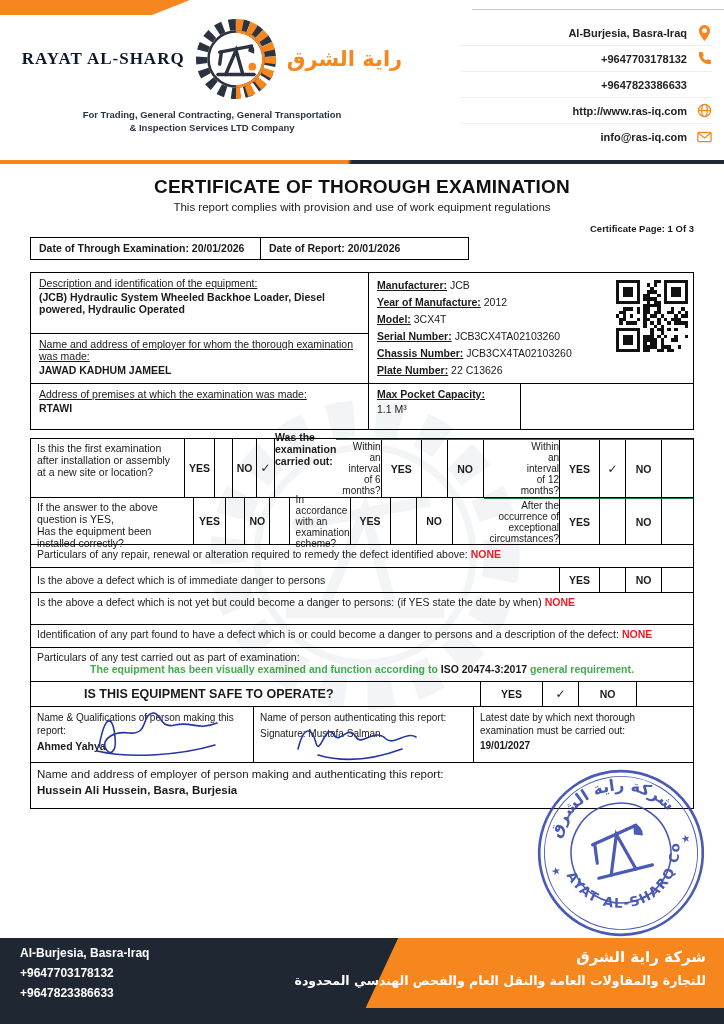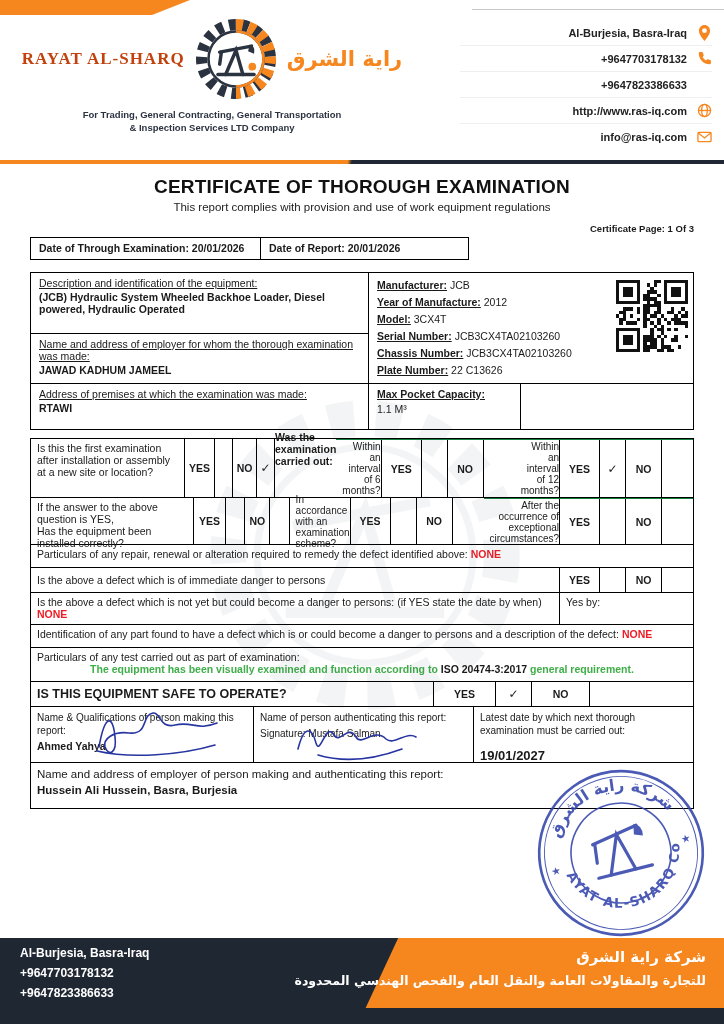--- a/index.html
+++ b/index.html
@@ -10,21 +10,21 @@
     font-family: "Liberation Sans", "DejaVu Sans", sans-serif; color: #1a1a1a;
   }
   
   .corner-accent { position: absolute; top: 0; left: 0; width: 190px; height: 15px;
     background: #F6871F; clip-path: polygon(0 0, 100% 0, 80% 100%, 0 100%); }
   .topline { position: absolute; top: 9px; right: 0; width: 252px; height: 1px; background: #c9c9c9; }
   .header { display: flex; padding: 16px 12px 0 36px; }
   .logo-block { width: 352px; }
   .logo-row { display: flex; align-items: center; justify-content: center; gap: 8px; }
   .name-en { font-family: "Liberation Serif", serif; font-weight: bold; font-size: 17px;
-    letter-spacing: 1px; color: #c2410c; white-space: nowrap; }
+    letter-spacing: 1px; color: #0f172a; white-space: nowrap; }
   .name-ar { font-family: "DejaVu Sans", sans-serif; font-weight: bold; font-size: 21px;
     color: #F6871F; white-space: nowrap; direction: rtl; }
   .gear svg { display: block; }
   .tagline { margin-top: 6px; text-align: center; font-size: 9.5px; font-weight: bold;
     color: #2b3240; line-height: 13px; }
   .contacts { margin-left: auto; width: 252px; padding-top: 4px; }
   .contact-row { display: flex; align-items: center; justify-content: flex-end; gap: 9px;
     height: 26px; font-size: 11px; font-weight: bold; color: #222; border-bottom: 1px solid #efefef; }
   .contact-row:last-child { border-bottom: none; }
   .contact-icon { width: 16px; height: 16px; display: inline-flex; align-items: center; justify-content: center; }
@@ -73,21 +73,21 @@
   .exam { margin-top: 8px; }
   .q-left { width: 252px; }
   .w50 { width: 50px; } .w30 { width: 30px; } .w40 { width: 40px; }
   .rq { flex: 1; padding-left: 6px; display: flex; align-items: center; font-size: 10px; }
   .w40r { width: 40px; } .w26r { width: 26px; } .w36r { width: 36px; } .w32r { width: 32px; }
   .subcol { flex: 1; display: flex; flex-direction: row; }
   .subrow { display: flex; flex: 1; }
   .subrow + .subrow, .subhdr + .subrow { border-top: 1px solid #15803d; text-align: right; }
   .subhdr { height: 19px; font-weight: bold; }
   .yn { font-weight: bold; font-size: 10.5px; }
-  .safe-q { width: 402px; font-weight: bold; font-size: 12.5px; padding: 4px 6px; display: flex; align-items: center; }
+  .safe-q { width: 402px; font-weight: bold; font-size: 12.5px; padding: 4px 6px; display: flex; align-items: center; margin-left: 47px; }
   .sig-cell { position: relative; padding: 4px 6px; font-size: 10px; line-height: 13px; }
   .sig-svg { position: absolute; pointer-events: none; }
   .sig-svg path { fill: none; stroke: #2735a0; stroke-width: 1.6; stroke-linecap: round; }
   
   .stamp { position: absolute; left: 536px; top: 768px; width: 170px; height: 170px; opacity: .88; }
   
   .watermark { position: absolute; left: 185px; top: 375px; opacity: .05; pointer-events: none; }
   
   .footer { position: absolute; left: 0; right: 0; top: 938px; height: 70px; background: #F6871F; }
   .footer-navy { position: absolute; inset: 0; background: #1f2733;
@@ -529,21 +529,20 @@
       <div class="bl w26r ctr"></div>
       <div class="bl w36r ctr yn">NO</div>
       <div class="bl w32r ctr"></div>
     </div>
 
     <div class="row bt" style="height:32px">
       <div class="cell" style="flex:1">
         <span>Is the above a defect which is not yet but could become a danger to persons: (if YES state the date by when)</span>
         <span class="red">NONE</span>
       </div>
-      <div class="bl cell" style="width:134px">Yes by:</div>
     </div>
 
     <div class="row bt" style="height:23px">
       <div class="cell">
         <span>Identification of any part found to have a defect which is or could become a danger to persons and a description of the defect:</span>
         <span class="red">NONE</span>
       </div>
     </div>
 
     <div class="row bt" style="height:34px">
@@ -575,21 +574,21 @@
       <div class="bl sig-cell" style="width:220px">
         <div>Name of person authenticating this report:</div>
         <div style="margin-top:3px">Signature: Mustafa Salman</div>
         <svg class="sig-svg" style="left:36px;top:6px" width="140" height="48" viewBox="0 0 140 48">
           <path d="M8,36 C14,12 22,14 26,30 C30,44 36,8 44,22 C50,32 58,10 66,24 C72,34 84,14 96,26 C104,33 116,18 126,24"></path>
           <path d="M28,42 C55,50 85,46 112,36"></path>
         </svg>
       </div>
       <div class="sig-cell bl" style="flex:1">
         <div>Latest date by which next thorough examination must be carried out:</div>
-        <div class="bold" style="font-size:13px;margin-top:12px">19/01/2027</div>
+        <div class="bold" style="font-size:10px;margin-top:2px">19/01/2027</div>
       </div>
     </div>
 
     <div class="row bt" style="height:46px">
       <div class="cell" style="font-size:11.5px;padding-top:5px">
         <div>Name and address of employer of person making and authenticating this report:</div>
         <div class="bold" style="margin-top:4px">Hussein Ali Hussein, Basra, Burjesia</div>
       </div>
     </div>
   </div>

